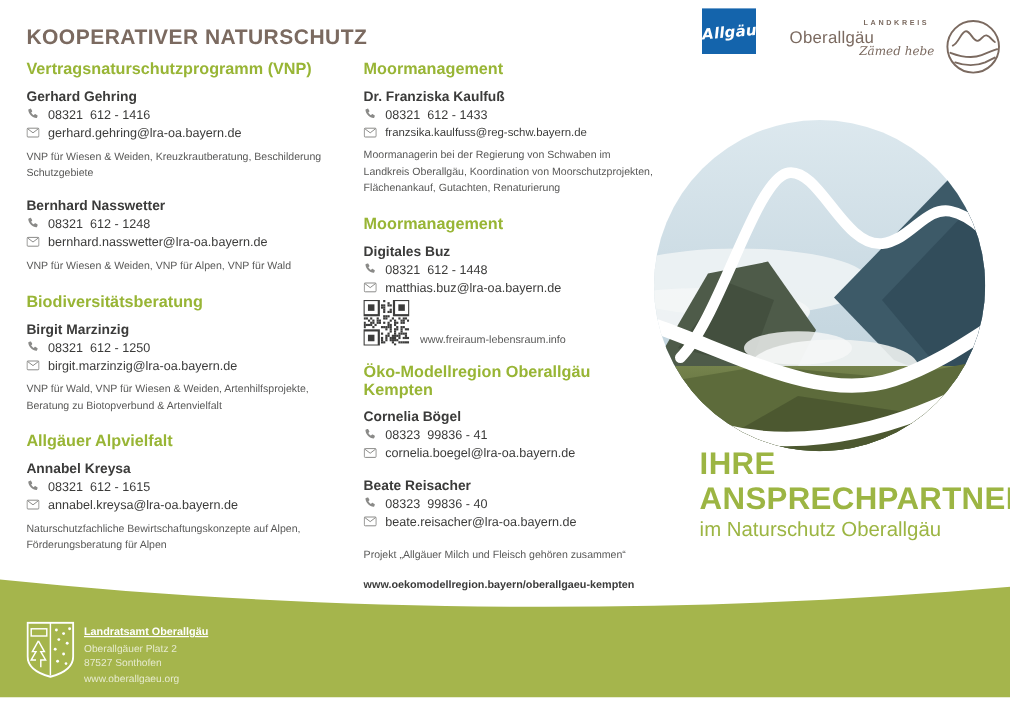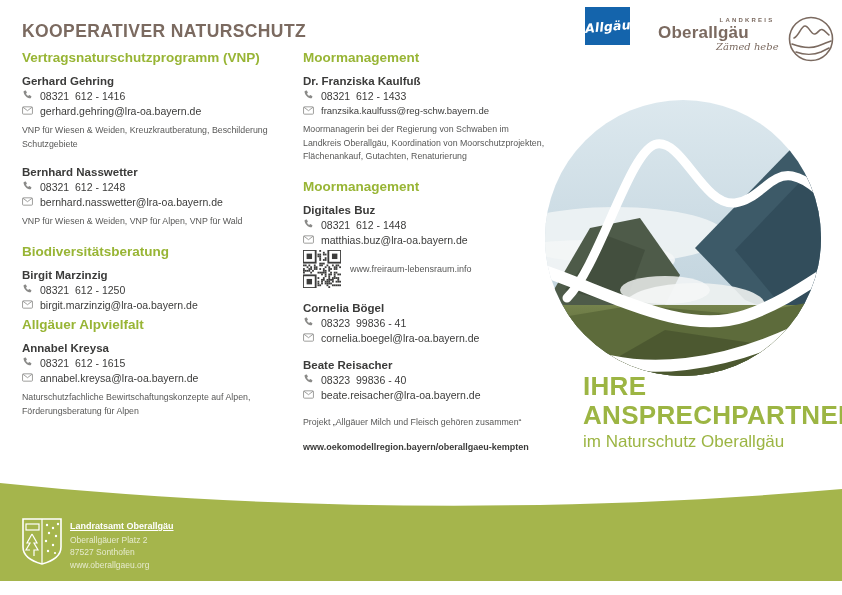--- a/index.html
+++ b/index.html
@@ -20,34 +20,34 @@
 
   .contact { margin-bottom:4px; }
   .c-name { font-size:11.5px; font-weight:700; color:#3b3b3a; margin-bottom:3px; }
   .c-row { display:flex; align-items:flex-start; gap:7px; font-size:10.5px; color:#3b3b3a;
     margin:3px 0; }
   .c-row .ic { flex:0 0 auto; width:11px; height:11px; display:inline-flex; }
   .phone-text { white-space:pre-wrap; }
   .desc { font-size:8.8px; color:#585857; line-height:1.55; margin:7px 0 15px; }
   .contact.no-desc { margin-bottom:15px; }
 
-  .qr-row { display:flex; align-items:center; gap:9px; margin:4px 0 14px; }
+  .qr-row { display:flex; align-items:flex-end; gap:9px; margin:4px 0 14px; }
   .qr-box { width:38px; height:38px; }
   .qr-link { font-size:9px; color:#585857; }
   .bold-link { font-size:9px; font-weight:700; color:#3b3b3a; margin-top:12px; }
 
   
   .allgaeu-logo { position:absolute; left:585px; top:7px; width:45px; height:38px;
     background:#1464ac; display:flex; align-items:center; justify-content:center; }
   .allgaeu-logo span { color:#fff; font-size:12.5px; font-weight:700; font-style:italic;
     transform:rotate(-5deg); letter-spacing:.2px; font-family:"DejaVu Sans", sans-serif; }
   .lk-logo { position:absolute; left:658px; top:17px; width:180px; height:42px; color:#7b6a60; }
   .lk-small { font-size:6px; letter-spacing:2.2px; font-weight:700; text-align:center;
     width:122px; margin-left:28px; }
-  .lk-name { font-size:17px; font-weight:700; letter-spacing:.2px; line-height:1; margin-top:1px; }
+  .lk-name { font-size:14px; font-weight:400; letter-spacing:.2px; line-height:1; margin-top:1px; }
   .lk-slogan { font-size:10px; font-style:italic; font-family:"DejaVu Serif", serif;
     margin-left:58px; margin-top:0px; }
   .lk-circle { position:absolute; left:788px; top:16px; width:46px; height:46px; }
 
   
   .hero-photo { position:absolute; left:545px; top:100px; width:276px; height:276px; }
 
   .hero-text { position:absolute; left:583px; top:372px; }
   .hero-line { font-size:26px; font-weight:700; color:#9cb543; line-height:1.12;
     letter-spacing:.3px; }
@@ -131,20 +131,21 @@
         </div>
         <div class="c-row">
           <span class="ic">
               <svg viewBox="0 0 12 10">
                 <rect x="0.6" y="1" width="10.8" height="8" rx="0.9" fill="none" stroke="#8a8a88" stroke-width="0.9"></rect>
                 <path d="M1 1.4 6 5.2 11 1.4" fill="none" stroke="#8a8a88" stroke-width="0.9"></path>
               </svg>
             </span>
           <span>birgit.marzinzig@lra-oa.bayern.de</span>
         </div>
+        <div class="desc">VNP für Wald, VNP für Wiesen &amp; Weiden, Artenhilfsprojekte, Beratung zu Biotopverbund &amp; Artenvielfalt</div>
       </div>
     </div>
 
     <div class="sec">
       <h2 class="sec-heading">Allgäuer Alpvielfalt</h2>
       <div class="contact">
         <div class="c-name">Annabel Kreysa</div>
         <div class="c-row">
           <span class="ic">
               <svg viewBox="0 0 12 12">
@@ -337,20 +338,21 @@
               <rect x="28.95" y="3.62" width="5.43" height="5.43"></rect>
               <rect x="0.00" y="25.33" width="12.67" height="12.67" fill="none" stroke="#3c3c3b" stroke-width="1.81"></rect>
               <rect x="3.62" y="28.95" width="5.43" height="5.43"></rect>
             </g>
           </svg>
         <span class="qr-link">www.freiraum-lebensraum.info</span>
       </div>
     </div>
 
     <div class="sec">
+      <h2 class="sec-heading">Öko-Modellregion Oberallgäu Kempten</h2>
 
       <div class="contact no-desc">
         <div class="c-name">Cornelia Bögel</div>
         <div class="c-row">
           <span class="ic">
               <svg viewBox="0 0 12 12">
                 <path d="M2.2 1.1 3.5 0.6c.3-.1.6 0 .8.3l.9 1.6c.15.26.1.6-.1.8l-.8.8c.5 1 1.4 1.9 2.4 2.4l.8-.8c.2-.2.55-.25.8-.1l1.6.9c.3.2.4.5.3.8l-.5 1.3c-.1.3-.4.5-.7.5C5.6 9 2 5.4 1.7 1.8c0-.3.2-.6.5-.7z" fill="#8a8a88"></path>
               </svg>
             </span>
           <span class="phone-text">08323  99836 - 41</span>

